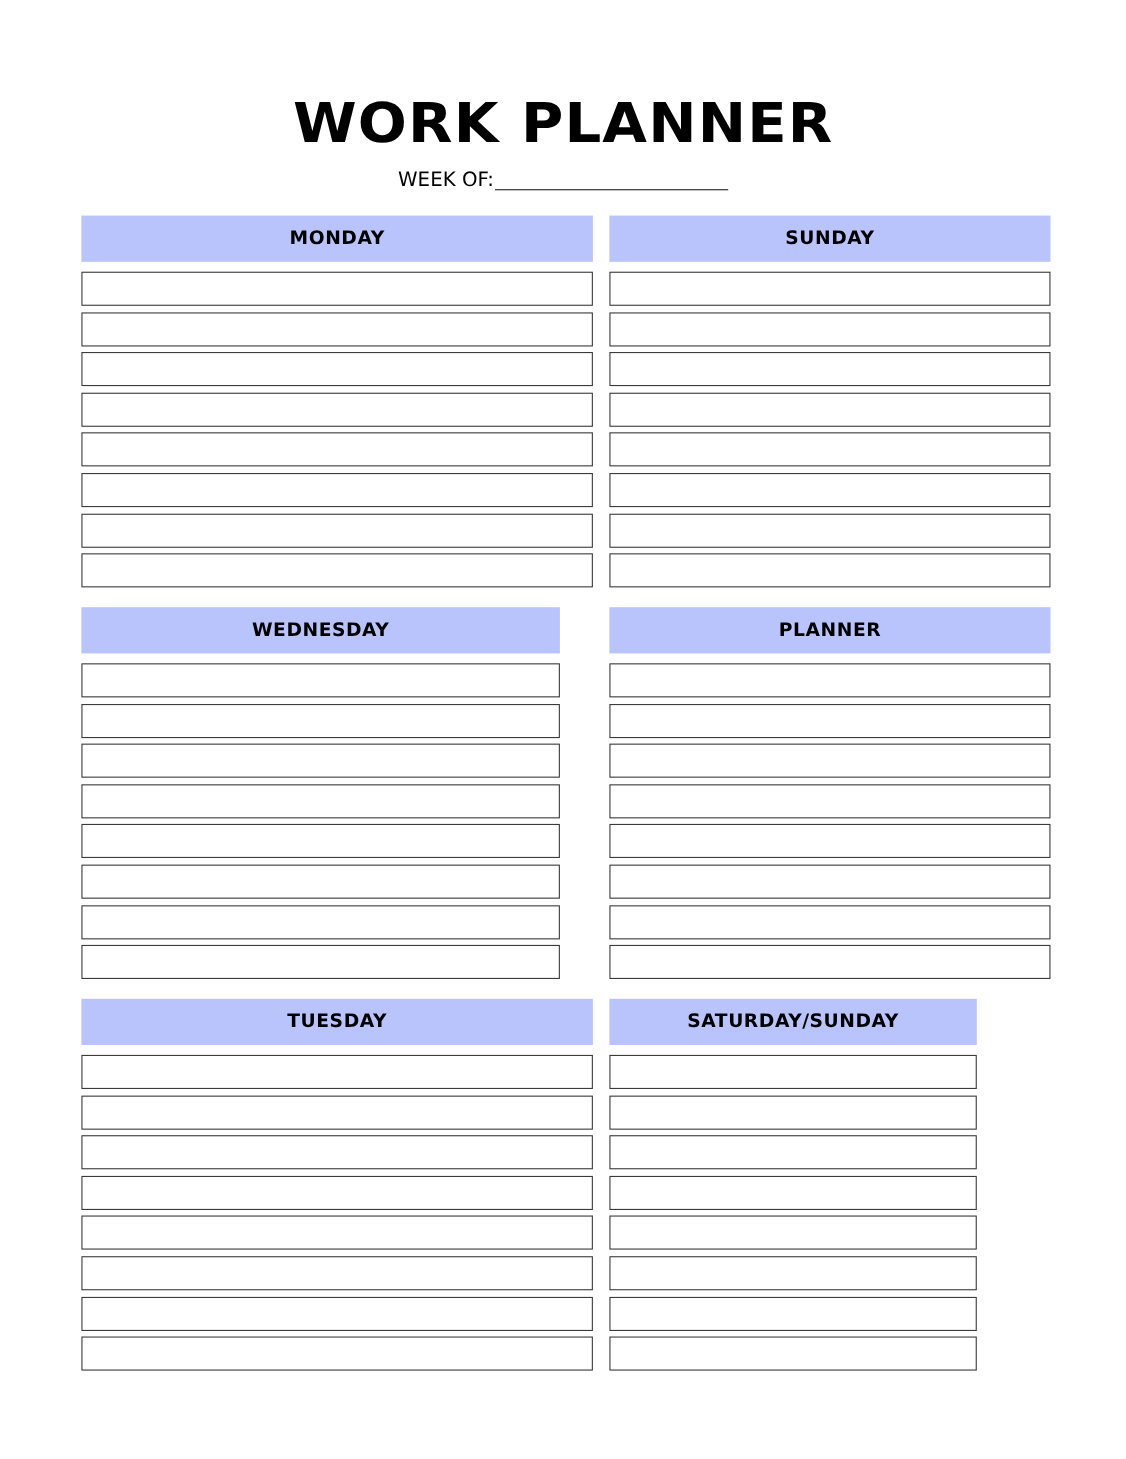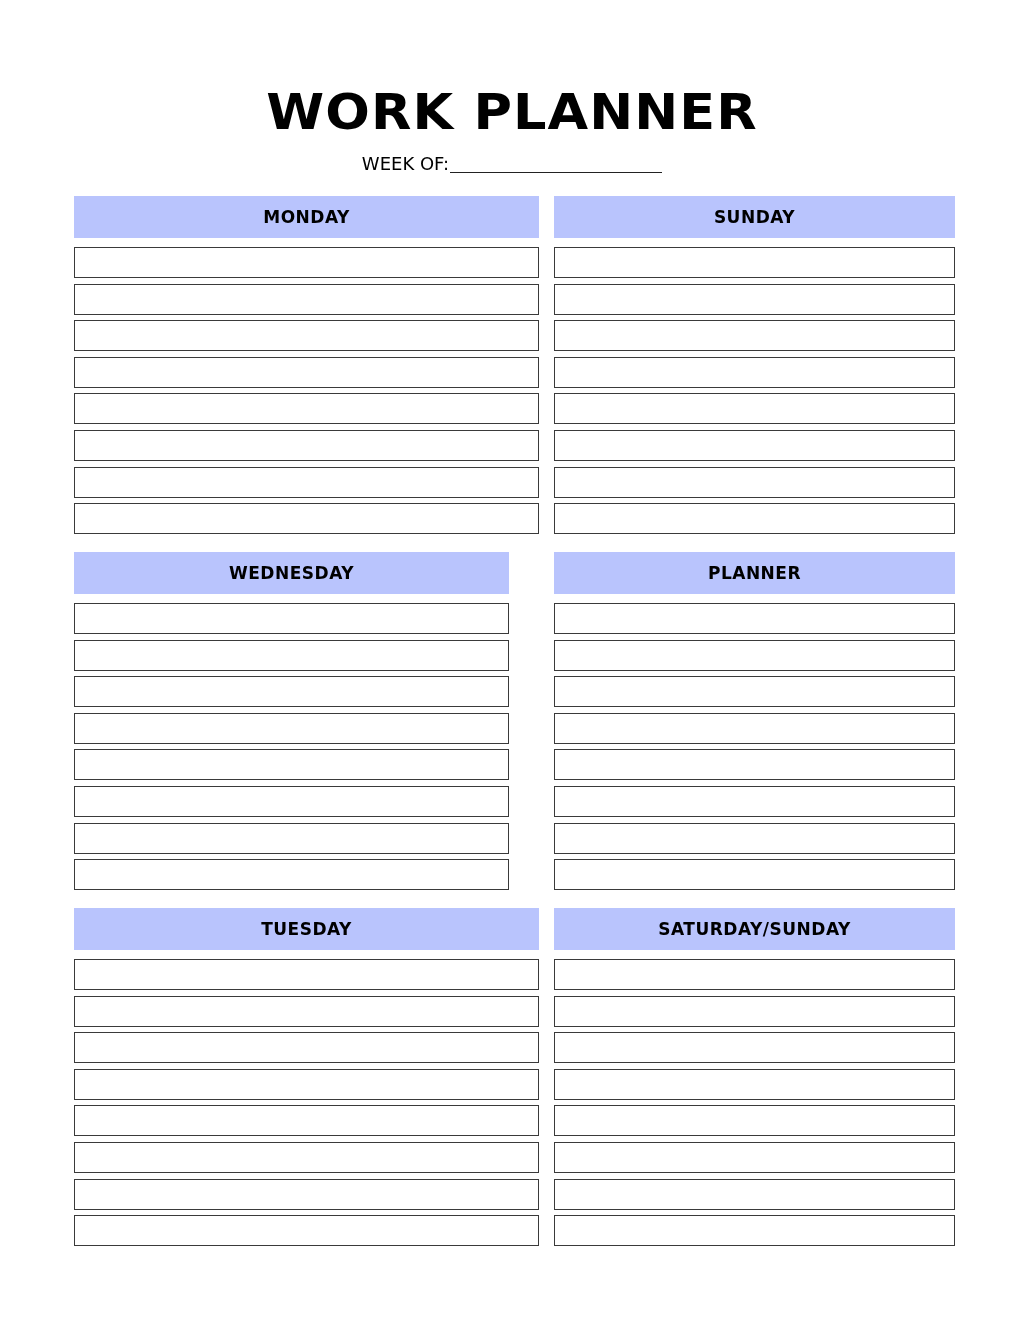--- a/index.html
+++ b/index.html
@@ -86,21 +86,21 @@
     <div class="row"></div>
     <div class="row"></div>
     <div class="row"></div>
     <div class="row"></div>
     <div class="row"></div>
     <div class="row"></div>
     <div class="row"></div>
   </div>
 </div>
 
-<div class="section" style="left:554px; top:908px; width:401px;">
+<div class="section" style="left:554px; top:908px; width:334px;">
   <div class="hdr">SATURDAY/SUNDAY</div>
   <div class="rows">
     <div class="row"></div>
     <div class="row"></div>
     <div class="row"></div>
     <div class="row"></div>
     <div class="row"></div>
     <div class="row"></div>
     <div class="row"></div>
     <div class="row"></div>

